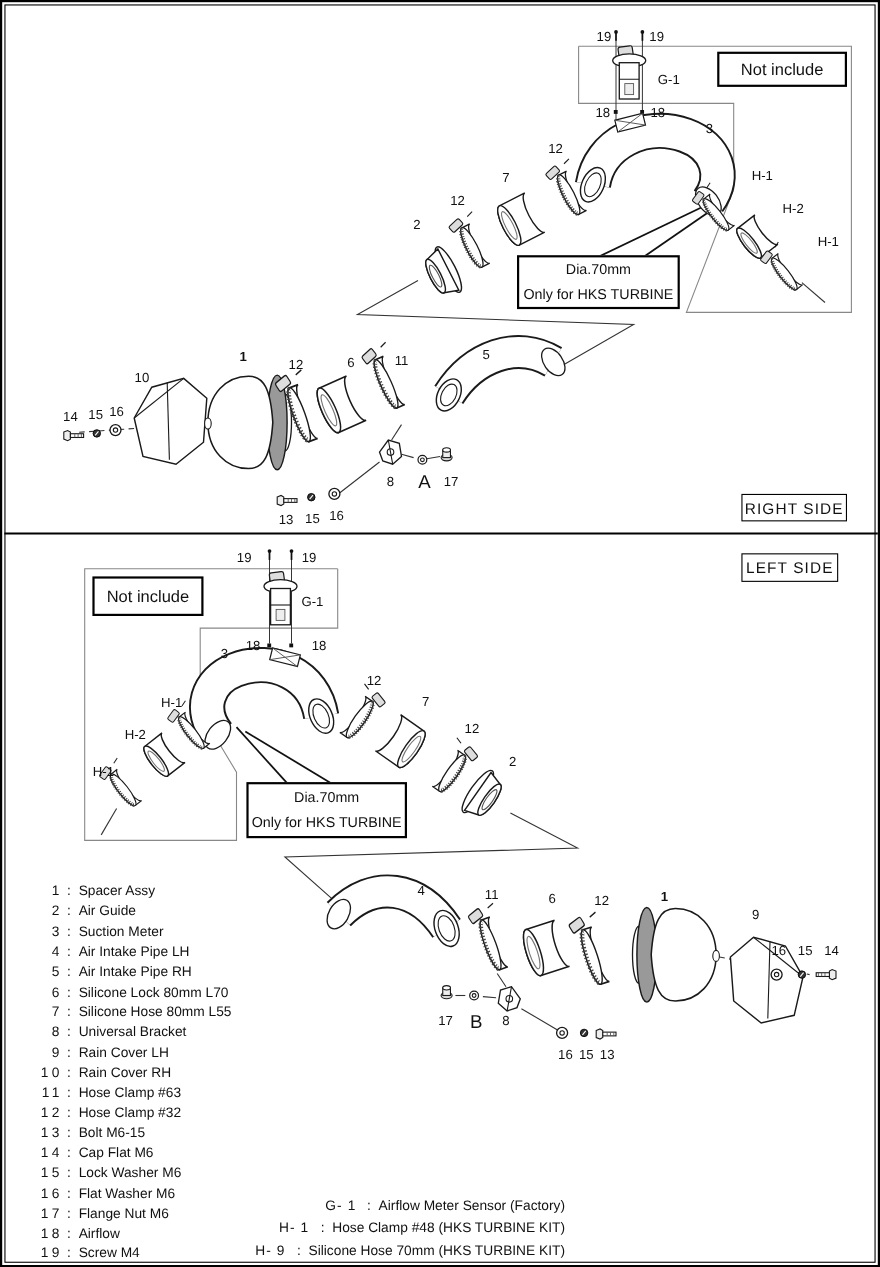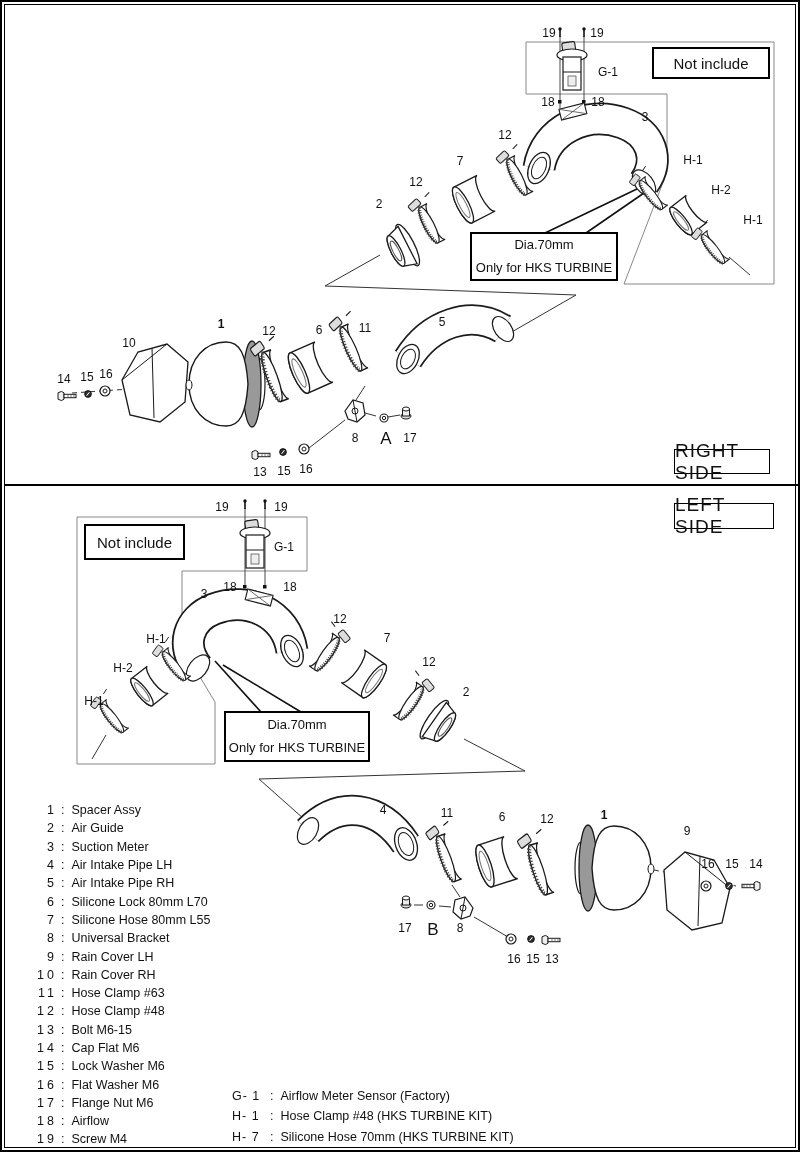--- a/index.html
+++ b/index.html
@@ -13,27 +13,27 @@
   .lbl.b{font-weight:bold;}
   .lbl.big{font-size:17px;}
   .box-bold{position:absolute;border:2px solid #000;background:#fff;
             display:flex;align-items:center;justify-content:center;
             font-size:15px;box-sizing:border-box;}
   .callout{position:absolute;border:2px solid #000;background:#fff;
            display:flex;flex-direction:column;align-items:center;justify-content:center;
            font-size:13px;line-height:1.7;box-sizing:border-box;}
   .sidebox{position:absolute;border:1.5px solid #000;background:#fff;
            display:flex;align-items:center;justify-content:center;
-           font-size:19px;letter-spacing:1px;box-sizing:border-box;}
+           font-size:14px;letter-spacing:1px;box-sizing:border-box;}
   .parts-list{position:absolute;left:28px;top:799px;font-size:12.5px;}
   .pl-row{display:flex;height:18.3px;align-items:center;}
   .pl-num{width:27px;text-align:right;letter-spacing:3px;}
   .pl-colon{margin:0 7px 0 4px;}
   .legend{position:absolute;left:230px;top:1084px;font-size:12.5px;}
-  .lg-row{display:flex;height:20.3px;align-items:center;}
+  .lg-row{display:flex;height:20.3px;align-items:center;justify-content:flex-end;}
   .lg-code{width:36px;letter-spacing:1px;}
   .lg-colon{margin:0 7px 0 2px;}
 </style>
 </head>
 <body>
 
 <div class="page">
   <div class="inner-frame"></div>
 
   <svg class="art" width="800" height="1152" viewBox="0 0 800 1152">
@@ -278,21 +278,21 @@
 
   <div class="sidebox" style="left:672px;top:447px;width:96px;height:25px;">RIGHT SIDE</div>
 
   <div class="box-bold" style="left:82px;top:522px;width:101px;height:36px;">Not include</div>
 
   <div class="callout" style="left:222px;top:709px;width:146px;height:51px;">
     <span>Dia.70mm</span>
     <span>Only for HKS TURBINE</span>
   </div>
 
-  <div class="sidebox" style="left:672px;top:501px;width:100px;height:26px;">LEFT SIDE</div>
+  <div class="sidebox" style="left:672px;top:501px;width:88px;height:26px;">LEFT SIDE</div>
 
   <span class="lbl" style="left:547px;top:31px;">19</span>
   <span class="lbl" style="left:595px;top:31px;">19</span>
   <span class="lbl" style="left:606px;top:70px;">G-1</span>
   <span class="lbl" style="left:546px;top:100px;">18</span>
   <span class="lbl" style="left:596px;top:100px;">18</span>
   <span class="lbl" style="left:643px;top:115px;">3</span>
   <span class="lbl" style="left:691px;top:158px;">H-1</span>
   <span class="lbl" style="left:719px;top:188px;">H-2</span>
   <span class="lbl" style="left:751px;top:218px;">H-1</span>
@@ -397,21 +397,21 @@
         <span>Rain Cover RH</span>
       </div>
     <div class="pl-row">
         <span class="pl-num">11</span>
         <span class="pl-colon">:</span>
         <span>Hose Clamp #63</span>
       </div>
     <div class="pl-row">
         <span class="pl-num">12</span>
         <span class="pl-colon">:</span>
-        <span>Hose Clamp #48</span>
+        <span>Hose Clamp #32</span>
       </div>
     <div class="pl-row">
         <span class="pl-num">13</span>
         <span class="pl-colon">:</span>
         <span>Bolt M6-15</span>
       </div>
     <div class="pl-row">
         <span class="pl-num">14</span>
         <span class="pl-colon">:</span>
         <span>Cap Flat M6</span>
@@ -448,18 +448,18 @@
         <span class="lg-code">G- 1</span>
         <span class="lg-colon">:</span>
         <span>Airflow Meter Sensor (Factory)</span>
       </div>
     <div class="lg-row">
         <span class="lg-code">H- 1</span>
         <span class="lg-colon">:</span>
         <span>Hose Clamp #48 (HKS TURBINE KIT)</span>
       </div>
     <div class="lg-row">
-        <span class="lg-code">H- 7</span>
+        <span class="lg-code">H- 9</span>
         <span class="lg-colon">:</span>
         <span>Silicone Hose 70mm (HKS TURBINE KIT)</span>
       </div>
   </div>
 </div>
 
 </body></html>

